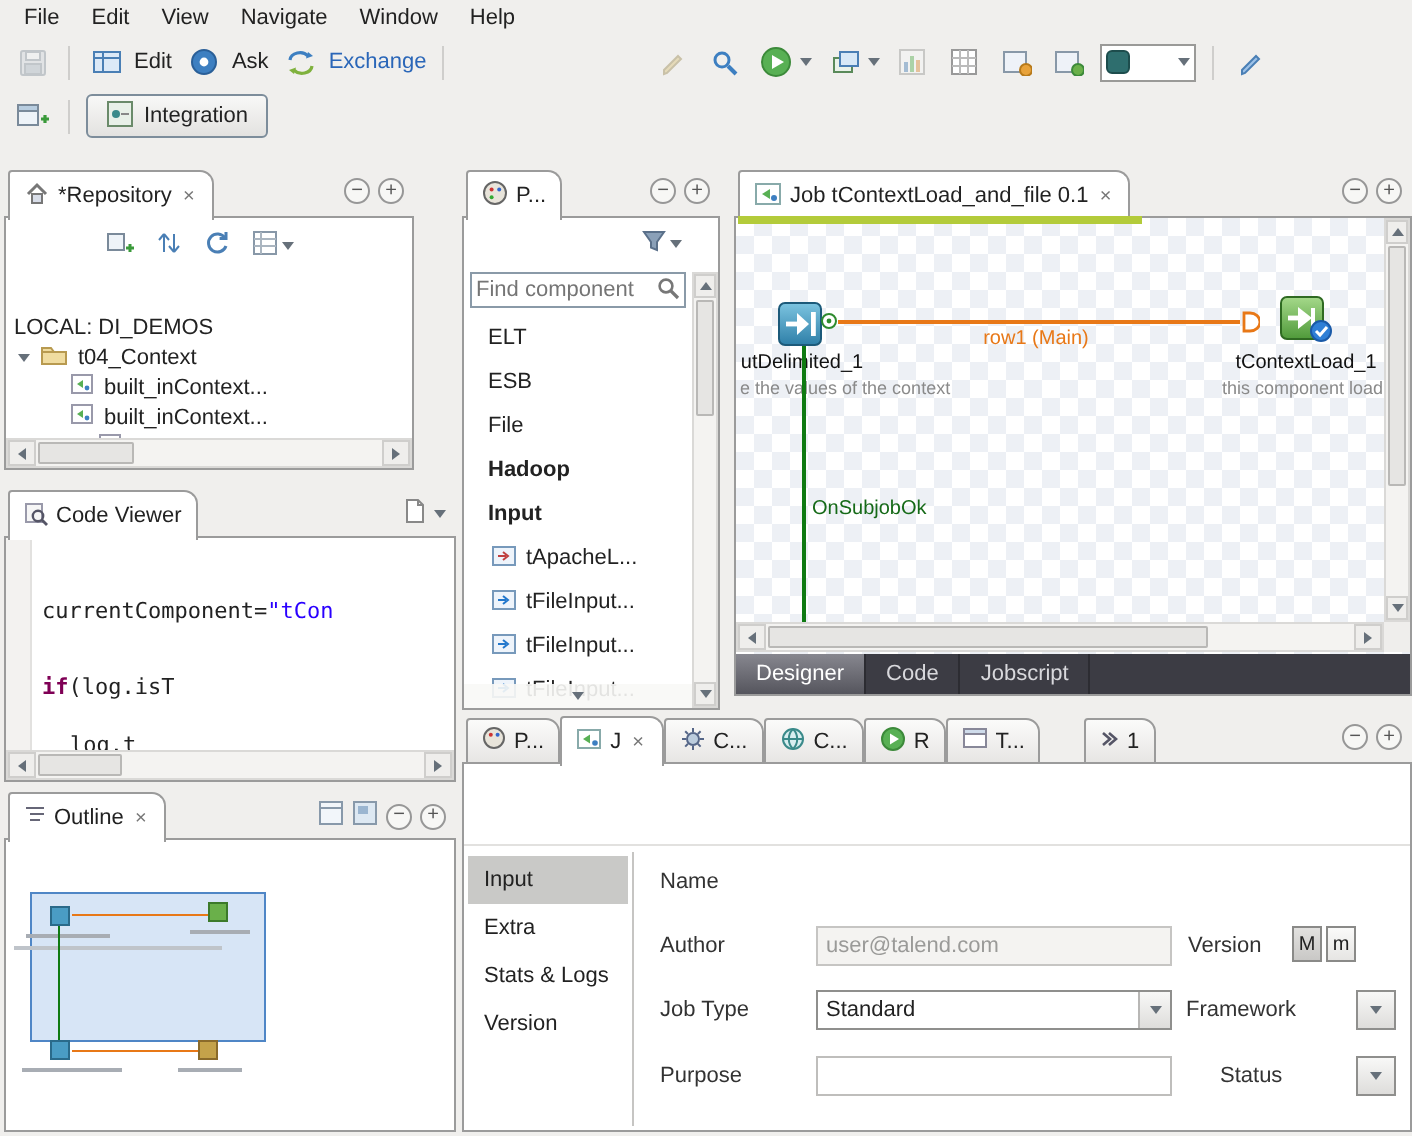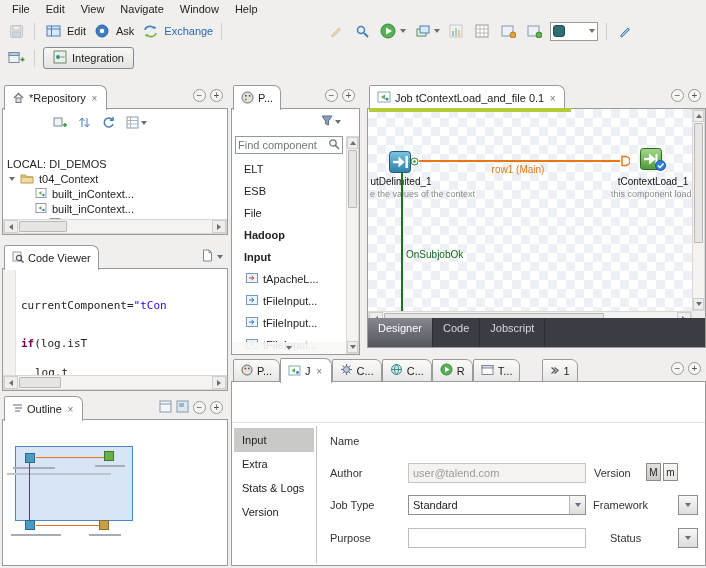--- a/index.html
+++ b/index.html
@@ -56,21 +56,21 @@
 .searchbox input{flex:1;min-width:0;border:none;outline:none;font:11px "Liberation Sans",sans-serif;color:#444}
 
 .canvas{background-color:#fff;background-image:linear-gradient(45deg,#edf0f5 25%,transparent 25%,transparent 75%,#edf0f5 75%),linear-gradient(45deg,#edf0f5 25%,transparent 25%,transparent 75%,#edf0f5 75%);background-size:18px 18px;background-position:0 0,9px 9px}
 .greenbar{position:absolute;left:2px;top:24px;width:202px;height:4px;background:#b3cb3a;z-index:7}
 .complabel{position:absolute;font-size:10px;text-align:center;color:#111;white-space:nowrap}
 .compsub{position:absolute;font-size:9px;color:#8a8a8a;white-space:nowrap;overflow:hidden}
 .rowline{position:absolute;height:2px;background:#e87817}
 .rowlabel{position:absolute;font-size:10px;color:#e87817;text-align:center}
 .vtrig{position:absolute;width:2px;background:#0f7a12}
 .triglabel{position:absolute;font-size:10px;color:#166a18}
-.dstrip{position:absolute;left:0;right:0;bottom:0;height:29px;background:#3c3c44;display:flex;align-items:stretch;z-index:8}
+.dstrip{position:absolute;left:0;right:0;bottom:0;height:20px;background:#3c3c44;display:flex;align-items:stretch;z-index:8}
 .dstab{padding:0 10px;line-height:21px;color:#d8d8dc;border-right:1px solid #2c2c32}
 .dstab.active{background:linear-gradient(#87878f,#55555d);color:#fff}
 
 .ptitle{position:absolute;left:10px;top:12px;font-size:13px;font-weight:bold}
 .pline{position:absolute;left:0;right:0;top:40px;height:1px;background:#e2e1df}
 .navcol{position:absolute;left:2px;top:46px;width:80px}
 .navitem{height:24px;line-height:24px;padding-left:8px}
 .navitem.sel{background:#c9c9c7}
 .navdiv{position:absolute;left:84px;top:44px;bottom:2px;width:1px;background:#c6c5c3}
 .flabel{position:absolute;font-size:11px;color:#333}
@@ -219,21 +219,21 @@
     <span class="pbtn">
       <span><svg width="14" height="14">
             <rect x="1" y="1" width="12" height="12" fill="#e8f0e8" stroke="#6a8a6a"></rect>
             <circle cx="5" cy="7" r="2" fill="#3a8a8a"></circle>
             <path d="M7.5 7 h4" stroke="#888"></path>
           </svg></span>
       <span>Integration</span>
     </span>
   </div>
 
-  <div class="view" style="left:2px;top:84px;width:226px;height:151px">
+  <div class="view" style="left:2px;top:84px;width:205px;height:151px">
     <div class="tabbar">
       <span class="tab active">
         <span><svg width="13" height="13">
               <path d="M2 7 L6.5 2.5 L11 7" fill="none" stroke="#777" stroke-width="1.5"></path>
               <rect x="4" y="7" width="5" height="4.5" fill="#d8dde8" stroke="#777"></rect>
             </svg></span>
         <span>*Repository</span>
         <span class="xbtn">×</span>
       </span>
       <span class="rctrl">

